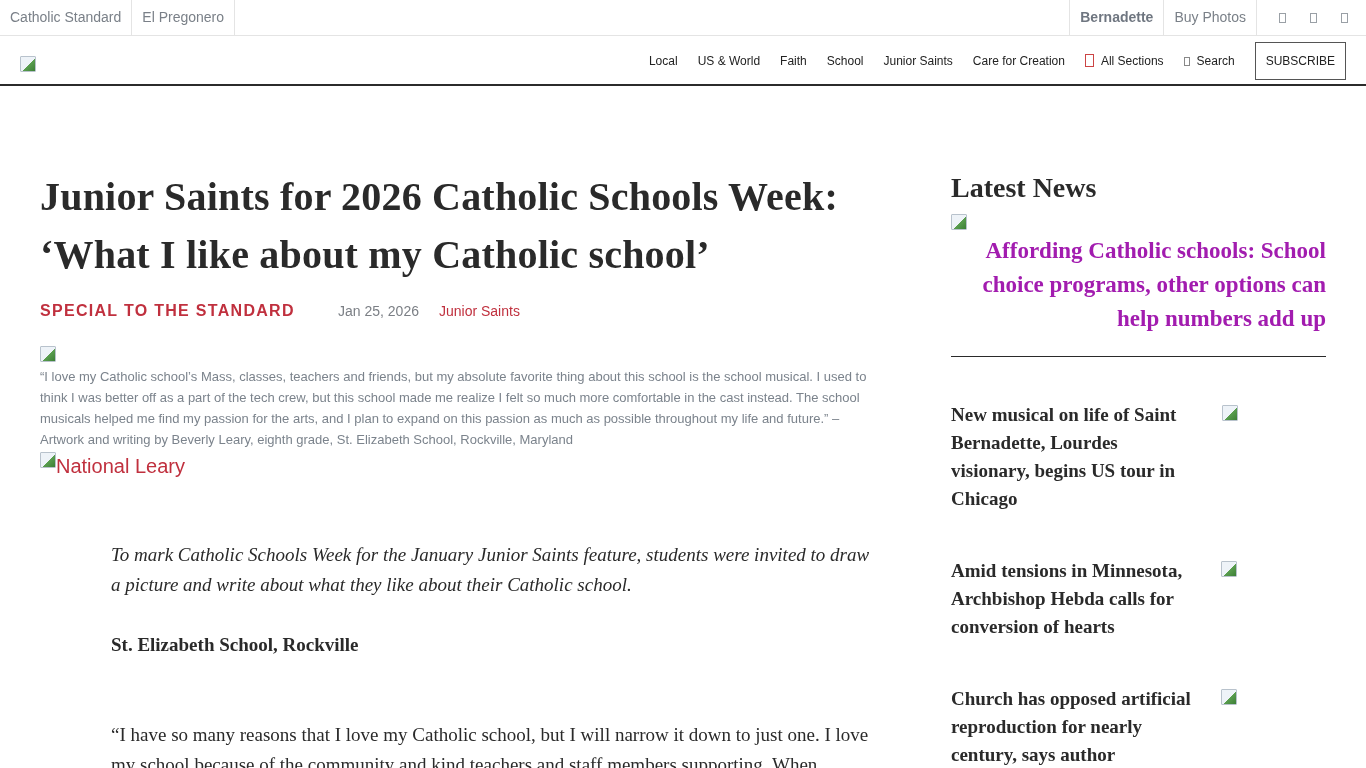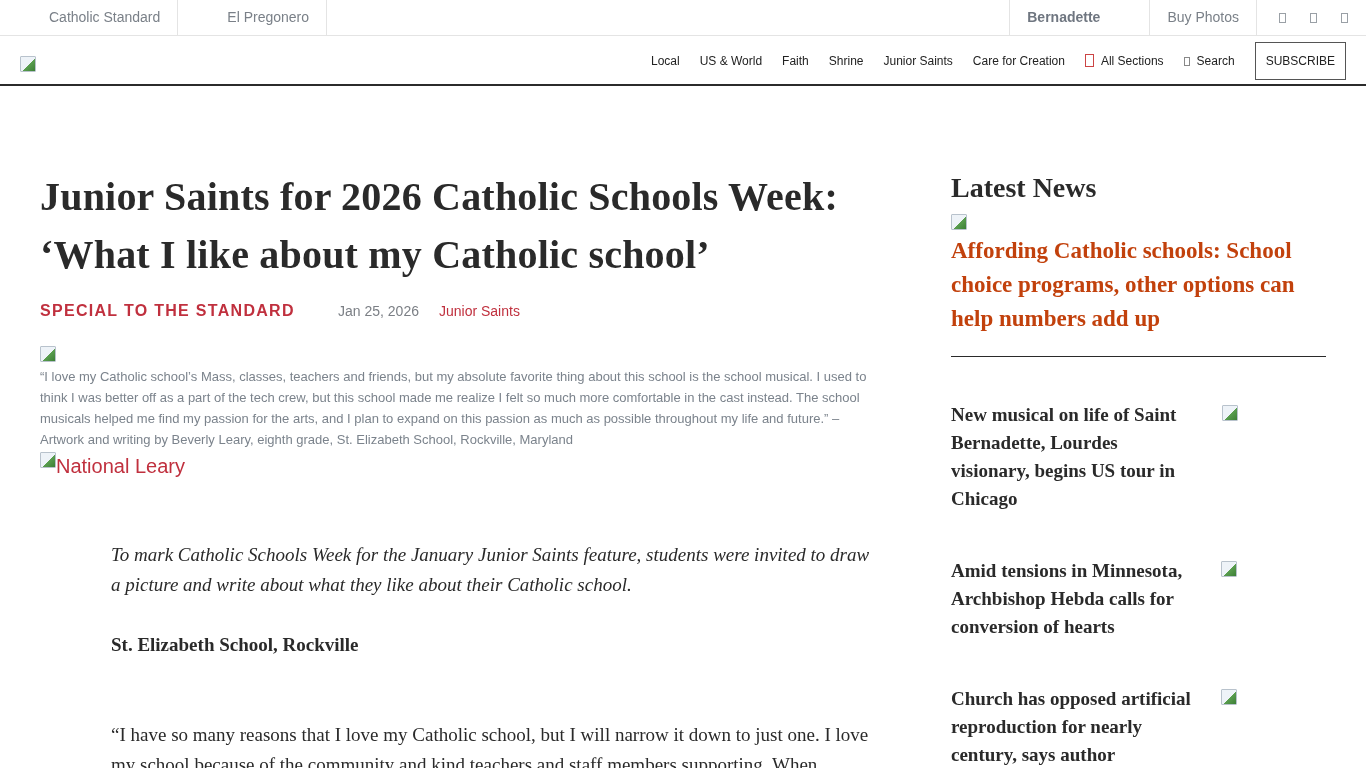--- a/index.html
+++ b/index.html
@@ -4,21 +4,21 @@
 <style>
   * { box-sizing: border-box; margin: 0; padding: 0; }
   html, body { width: 1366px; height: 768px; overflow: hidden; background: #fff; }
   body { font-family: "Liberation Sans", sans-serif; color: #2a2a2a; position: relative; }
 
   
   .topbar { position: absolute; left: 0; top: 0; width: 1366px; height: 36px; border-bottom: 1px solid #e4e4e4; }
   .topbar .left, .topbar .right { position: absolute; top: 0; height: 35px; display: flex; }
   .topbar .left { left: 0; }
   .topbar .right { right: 0; }
-  .tb-item { height: 35px; line-height: 35px; font-size: 14px; color: #7a8088; padding: 0 17px; border-right: 1px solid #e4e4e4; white-space: nowrap; margin-left: 32px; }
+  .tb-item { height: 35px; line-height: 35px; font-size: 14px; color: #7a8088; padding: 0 10px; border-right: 1px solid #e4e4e4; white-space: nowrap; }
   .topbar .right .tb-item { border-right: none; border-left: 1px solid #e4e4e4; }
   .tb-item.bold { font-weight: bold; color: #6f7680; }
   .tb-icons { display: flex; align-items: center; gap: 0; padding: 0 6px 0 10px; border-left: 1px solid #e4e4e4; height: 35px; }
   .sq-icon { display: inline-block; width: 7px; height: 10px; border: 1px solid #9aa0a6; margin: 0 12px; }
 
   
   .navbar { position: absolute; left: 0; top: 36px; width: 1366px; height: 50px; border-bottom: 2px solid #2b2b2b; }
   .logo { position: absolute; left: 20px; top: 20px; width: 16px; height: 16px; }
   .broken-img { display: inline-block; width: 16px; height: 16px; border: 1px solid #b8c2cc; border-radius: 1px; background: linear-gradient(135deg, #eef3f8 0%, #eef3f8 55%, #5a9e4f 56%, #3c7f36 100%); }
   .nav-links { position: absolute; right: 20px; top: 6px; height: 38px; display: flex; align-items: center; }
@@ -43,21 +43,21 @@
   .shrine-alt { font-size: 20px; color: #c0303e; line-height: 28px; }
   .body { margin-left: 71px; width: 762px; font-family: "Liberation Serif", serif; color: #2a2a2a; }
   .intro { margin-top: 58px; font-size: 19px; font-style: italic; line-height: 30px; }
   .school { margin-top: 30px; font-size: 19px; font-weight: bold; line-height: 30px; }
   .para { margin-top: 60px; font-size: 19px; line-height: 30px; }
 
   
   .sidebar { position: absolute; left: 951px; top: 170px; width: 375px; }
   .sb-title { font-family: "Liberation Serif", serif; font-weight: bold; font-size: 28px; line-height: 36px; color: #2a2a2a; }
   .featured-img { margin-top: 8px; height: 16px; }
-  .featured-title { font-family: "Liberation Serif", serif; font-weight: bold; font-size: 23px; line-height: 34px; color: #c2410c; margin-top: 4px; }
+  .featured-title { font-family: "Liberation Serif", serif; font-weight: bold; font-size: 23px; line-height: 34px; color: #a21caf; margin-top: 4px; text-align: right; }
   .sb-divider { margin-top: 20px; border-top: 1px solid #2a2a2a; width: 375px; }
   .sb-item { display: flex; justify-content: space-between; margin-top: 44px; }
   .sb-item.first { margin-top: 44px; gap: 24px; }
   .sb-item-title { width: 250px; font-family: "Liberation Serif", serif; font-weight: bold; font-size: 19px; line-height: 28px; color: #2a2a2a; }
   .sb-thumb { width: 105px; padding-top: 4px; }
 </style>
 </head>
 <body>
 
 <div class="topbar">
@@ -77,21 +77,21 @@
 </div>
 
 <div class="navbar">
   <a class="logo">
     <span class="broken-img"></span>
   </a>
   <div class="nav-links">
     <a class="nav-link">Local</a>
     <a class="nav-link">US &amp; World</a>
     <a class="nav-link">Faith</a>
-    <a class="nav-link">Shrine</a>
+    <a class="nav-link">School</a>
     <a class="nav-link">Junior Saints</a>
     <a class="nav-link">Care for Creation</a>
     <a class="nav-link">
       <span class="nav-ico ico-sections"></span><span>All Sections</span>
     </a>
     <a class="nav-link">
       <span class="nav-ico ico-search"></span><span>Search</span>
     </a>
     <a class="subscribe">SUBSCRIBE</a>
   </div>

